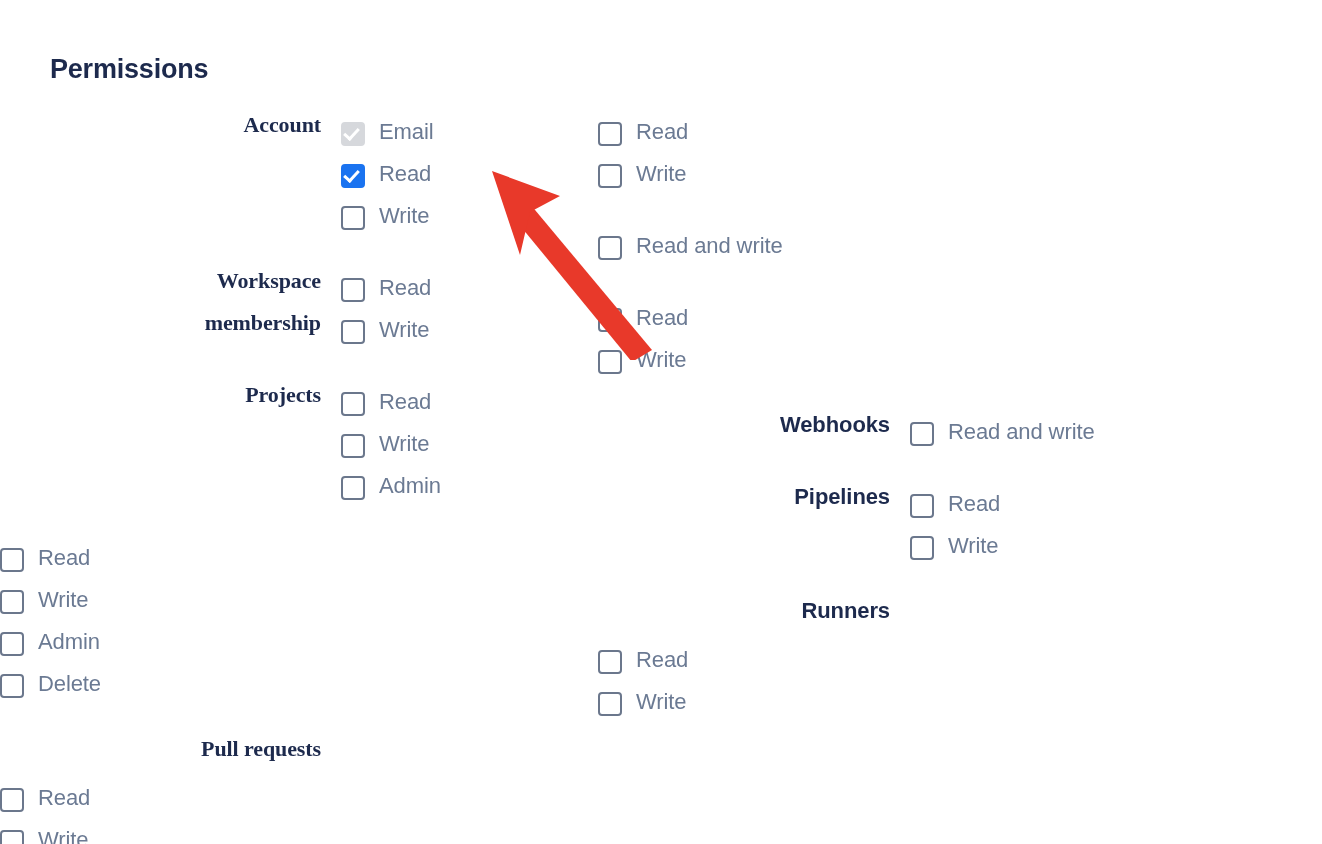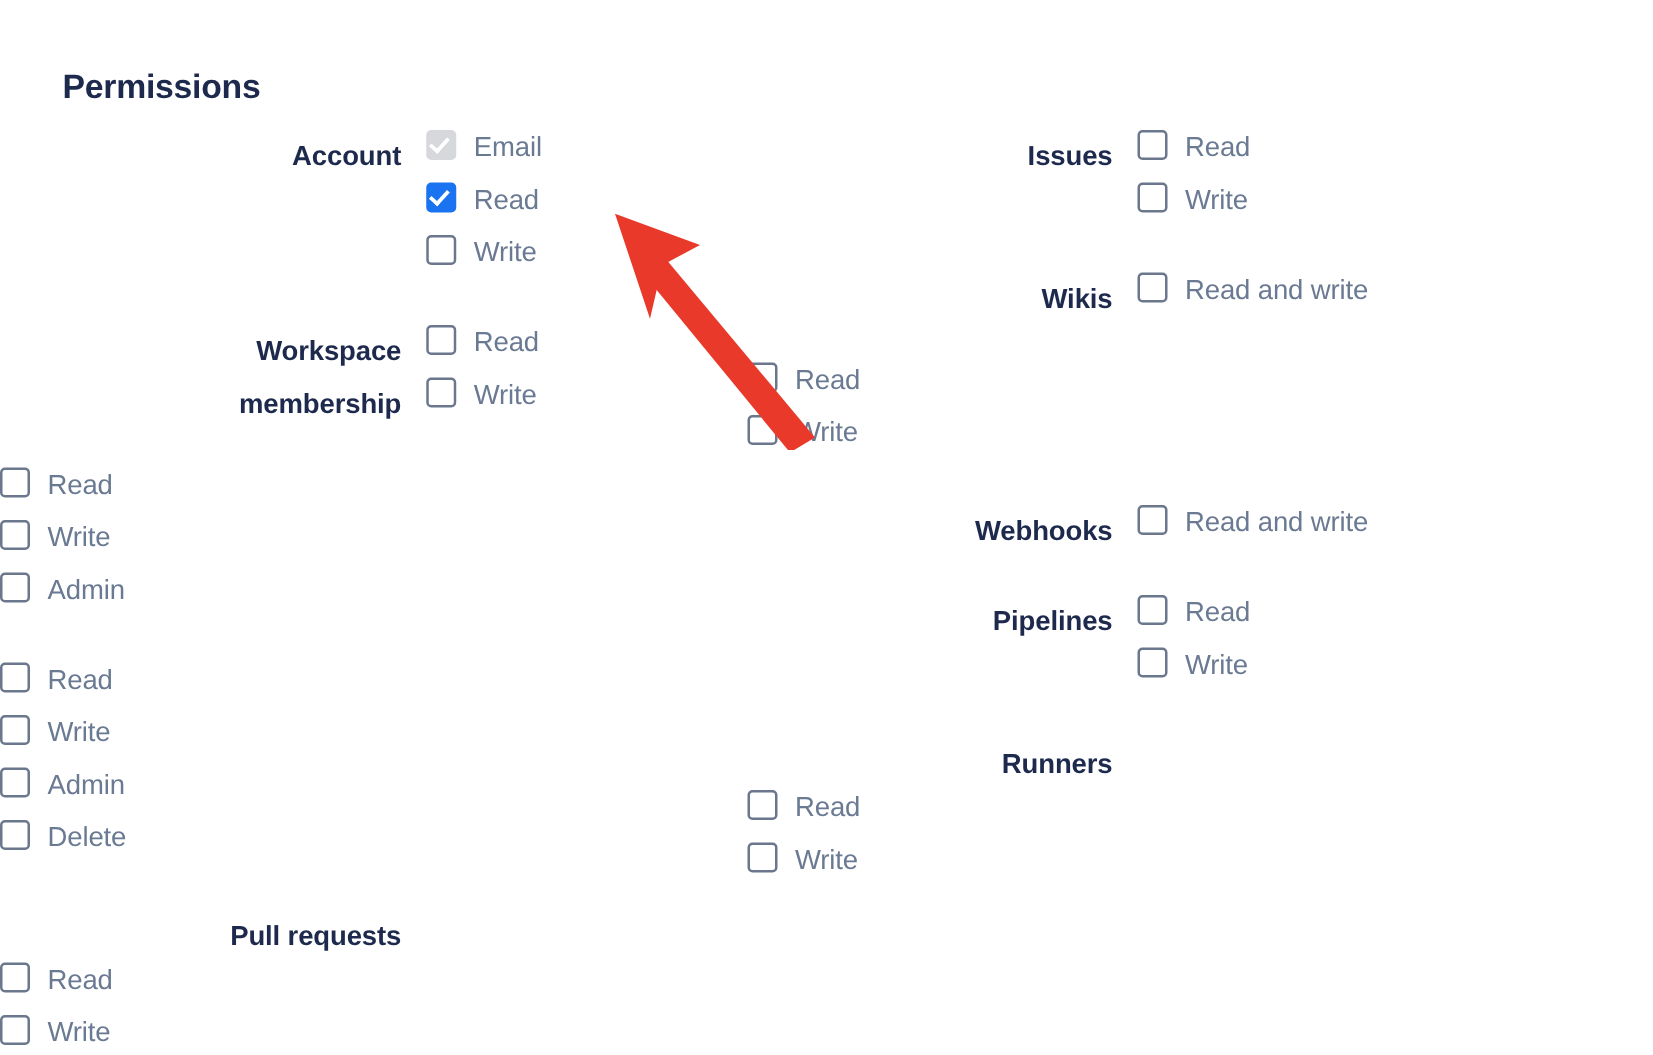--- a/index.html
+++ b/index.html
@@ -55,33 +55,33 @@
     font-size: 22px;
     font-weight: bold;
     color: #1d2a4d;
     text-align: right;
     line-height: 42px;
     letter-spacing: -0.1px;
     white-space: pre-line;
     padding-right: 20px;
     flex: 0 0 auto;
   }
-  #column-left  .group-label { width: 341px; }
+  #column-left  .group-label { width: 341px; font-family: Liberation Serif, serif; }
   #column-right .group-label { width: 312px; }
 
   .group-options {
     display: flex;
     flex-direction: column;
     flex: 1 1 auto;
   }
 
   
   .option-row {
     display: flex;
-    align-items: flex-start;
+    align-items: flex-end;
     height: 42px;
   }
 
   .checkbox {
     position: relative;
     width: 24px;
     height: 24px;
     border-radius: 4px;
     flex: 0 0 auto;
     background: #ffffff;
@@ -165,20 +165,21 @@
             <span class="checkbox"></span>
             <span class="option-label">Read</span>
           </label>
           <label class="option-row">
             <span class="checkbox"></span>
             <span class="option-label">Write</span>
           </label>
         </div>
       </div>
       <div class="perm-group">
+        <div class="group-label">Projects</div>
         <div class="group-options">
           <label class="option-row">
             <span class="checkbox"></span>
             <span class="option-label">Read</span>
           </label>
           <label class="option-row">
             <span class="checkbox"></span>
             <span class="option-label">Write</span>
           </label>
           <label class="option-row">
@@ -217,34 +218,32 @@
           <label class="option-row">
             <span class="checkbox"></span>
             <span class="option-label">Write</span>
           </label>
         </div>
       </div>
     </div>
 
   <div id="column-right" class="perm-column">
       <div class="perm-group">
-        <div class="group-label">Issues</div>
-        <div class="group-options">
-          <label class="option-row">
-            <span class="checkbox"></span>
-            <span class="option-label">Read</span>
-          </label>
-          <label class="option-row">
-            <span class="checkbox"></span>
-            <span class="option-label">Write</span>
-          </label>
-        </div>
-      </div>
-      <div class="perm-group">
-        <div class="group-label">Wikis</div>
+        <div class="group-options">
+          <label class="option-row">
+            <span class="checkbox"></span>
+            <span class="option-label">Read</span>
+          </label>
+          <label class="option-row">
+            <span class="checkbox"></span>
+            <span class="option-label">Write</span>
+          </label>
+        </div>
+      </div>
+      <div class="perm-group">
         <div class="group-options">
           <label class="option-row">
             <span class="checkbox"></span>
             <span class="option-label">Read and write</span>
           </label>
         </div>
       </div>
       <div class="perm-group">
         <div class="group-options">
           <label class="option-row">

